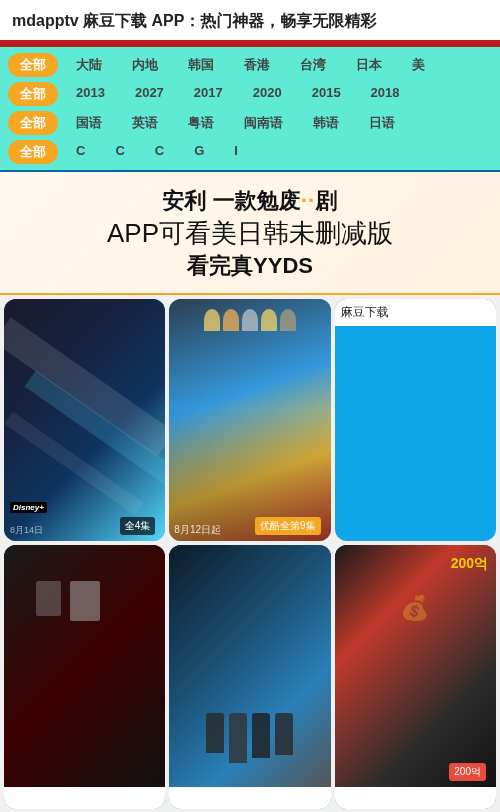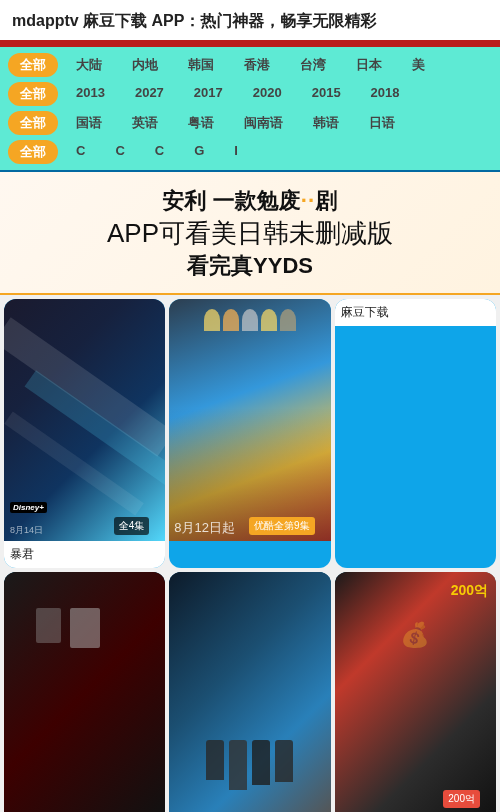--- a/index.html
+++ b/index.html
@@ -115,21 +115,21 @@
     .poster-2 { background: linear-gradient(160deg, #2c3e50 0%, #3498db 40%, #f0c040 70%, #e74c3c 100%); }
     .poster-3 { background: linear-gradient(135deg, #2d1b00 0%, #8B4513 30%, #d4a017 60%, #1a472a 100%); }
     .poster-4 { background: linear-gradient(135deg, #1a1a1a 0%, #2c2c2c 40%, #8B0000 70%, #111 100%); }
     .poster-5 { background: linear-gradient(135deg, #1a1a2e 0%, #2c3e50 40%, #3498db 70%, #555 100%); }
     .poster-6 { background: linear-gradient(135deg, #1a1a1a 0%, #ff6b35 30%, #2c2c2c 60%, #444 100%); text-decoration: underline; }
 
     
     .poster-badge {
       position: absolute;
       bottom: 6px;
-      right: 16px;
+      right: 10px;
       background: rgba(0,0,0,0.65);
       color: #fff;
       font-size: 10px;
       padding: 2px 5px;
       border-radius: 3px;
       white-space: nowrap;
     }
     .poster-badge.orange {
       background: #f5a623;
       color: #fff;
@@ -229,35 +229,34 @@
 
   <div class="video-card">
     <div class="video-thumb poster-1">
       <div class="shard" style="width:200px;height:30px;top:30%;left:-20px;"></div>
       <div class="shard" style="width:180px;height:20px;top:50%;left:10px;background:rgba(83,216,251,0.2);"></div>
       <div class="shard" style="width:160px;height:15px;top:65%;left:-10px;background:rgba(255,255,255,0.08);"></div>
       <div class="poster-disney">Disney+</div>
       <div style="position:absolute;bottom:4px;left:6px;color:rgba(255,255,255,0.6);font-size:9px;">8月14日</div>
       <div class="poster-badge">全4集</div>
     </div>
-    <div class="video-title">暴君</div>
   </div>
 
   <div class="video-card">
     <div class="video-thumb poster-2">
 
       <div style="position:absolute;bottom:0;left:0;right:0;height:55%;background:linear-gradient(to top,rgba(0,0,0,0.4),transparent);"></div>
       <div style="position:absolute;top:10px;left:0;right:0;display:flex;justify-content:center;gap:3px;padding:0 4px;">
         <div style="width:16px;height:22px;background:rgba(255,220,100,0.7);border-radius:50% 50% 0 0;"></div>
         <div style="width:16px;height:22px;background:rgba(255,180,80,0.7);border-radius:50% 50% 0 0;"></div>
         <div style="width:16px;height:22px;background:rgba(200,200,200,0.7);border-radius:50% 50% 0 0;"></div>
         <div style="width:16px;height:22px;background:rgba(255,220,100,0.7);border-radius:50% 50% 0 0;"></div>
         <div style="width:16px;height:22px;background:rgba(180,160,120,0.7);border-radius:50% 50% 0 0;"></div>
       </div>
-      <div style="position:absolute;bottom:4px;left:5px;color:rgba(255,255,255,0.8);font-size:13px;">8月12日起</div>
+      <div style="position:absolute;bottom:4px;left:5px;color:rgba(255,255,255,0.8);font-size:10px;">8月12日起</div>
       <div class="poster-badge orange">优酷全第9集</div>
     </div>
   </div>
 
   <div class="video-card">
     <div class="video-title">麻豆下载</div>
   </div>
 
   <div class="video-card">
     <div class="video-thumb poster-4">

